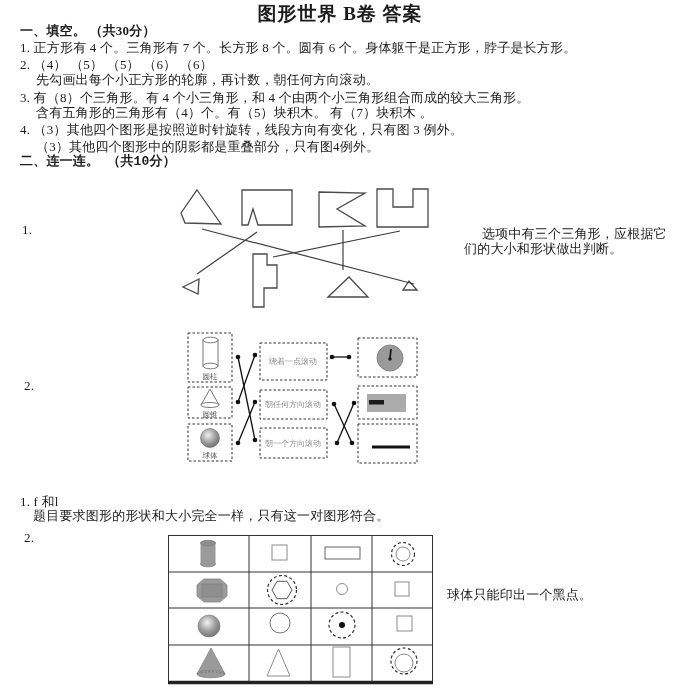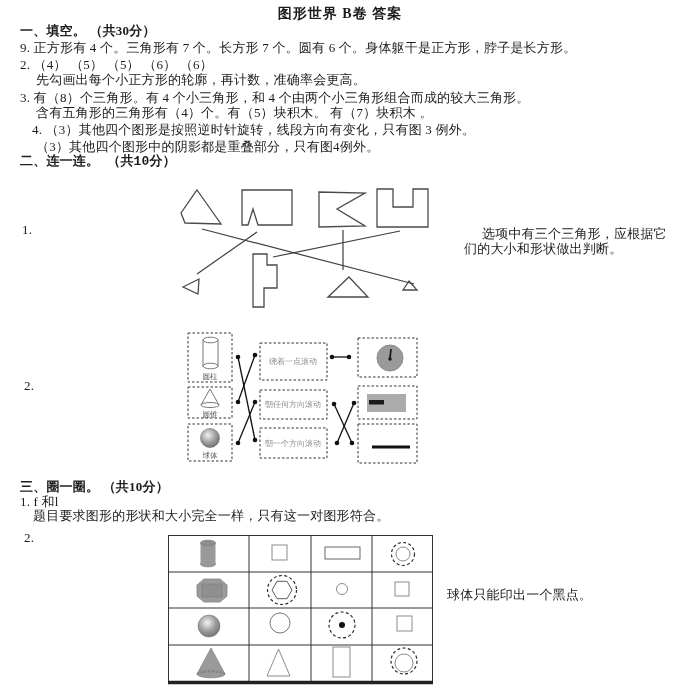--- a/index.html
+++ b/index.html
@@ -4,38 +4,38 @@
 <style>
   html,body{margin:0;padding:0;}
   body{
     width:680px;height:698px;background:#ffffff;
     font-family:"Liberation Serif","DejaVu Serif",serif;
     color:#1c1c1c;position:relative;overflow:hidden;
   }
   .page{position:absolute;inset:0;background:#fff;}
   .ln{position:absolute;font-size:13px;line-height:15px;white-space:nowrap;letter-spacing:0.2px;}
   .bold{font-weight:bold;}
-  .title{left:0;width:680px;text-align:center;font-size:14px;font-weight:bold;letter-spacing:1px;}
+  .title{left:0;width:680px;text-align:center;font-size:19px;font-weight:bold;letter-spacing:1px;}
   svg{position:absolute;display:block;}
   text{font-family:"Liberation Serif","DejaVu Serif",serif;}
 </style>
 </head>
 <body>
 
 <div class="page">
 
   <div class="ln title" style="top:6px;">图形世界 B卷 答案</div>
 
   <div class="ln bold" style="left:20px;top:23px;">一、填空。 （共30分）</div>
-  <div class="ln" style="left:20px;top:40px;">9. 正方形有 4 个。三角形有 7 个。长方形 7 个。圆有 6 个。身体躯干是正方形，脖子是长方形。</div>
+  <div class="ln" style="left:20px;top:40px;">1. 正方形有 4 个。三角形有 7 个。长方形 8 个。圆有 6 个。身体躯干是正方形，脖子是长方形。</div>
   <div class="ln" style="left:20px;top:57px;">2. （4）  （5）  （5）  （6）  （6）</div>
-  <div class="ln" style="left:36px;top:72px;">先勾画出每个小正方形的轮廓，再计数，准确率会更高。</div>
+  <div class="ln" style="left:36px;top:72px;">先勾画出每个小正方形的轮廓，再计数，朝任何方向滚动。</div>
   <div class="ln" style="left:20px;top:90px;">3. 有（8）个三角形。有 4 个小三角形，和 4 个由两个小三角形组合而成的较大三角形。</div>
   <div class="ln" style="left:36px;top:105px;">含有五角形的三角形有（4）个。有（5）块积木。 有（7）块积木 。</div>
-  <div class="ln" style="left:32px;top:122px;">4. （3）其他四个图形是按照逆时针旋转，线段方向有变化，只有图 3 例外。</div>
+  <div class="ln" style="left:20px;top:122px;">4. （3）其他四个图形是按照逆时针旋转，线段方向有变化，只有图 3 例外。</div>
   <div class="ln" style="left:36px;top:139px;">（3）其他四个图形中的阴影都是重叠部分，只有图4例外。</div>
 
   <div class="ln bold" style="left:20px;top:154px;font-family:Liberation Mono, monospace;">二、连一连。 （共10分）</div>
   <div class="ln" style="left:22px;top:222px;">1.</div>
   <div class="ln" style="left:470px;top:226px;margin-left:12px;">选项中有三个三角形，应根据它</div>
   <div class="ln" style="left:437px;top:241px;margin-left:27px;">们的大小和形状做出判断。</div>
   <div class="ln" style="left:24px;top:378px;">2.</div>
 
   <svg style="left:170px;top:185px;" width="270" height="127" viewBox="0 0 270 127">
     <g fill="none" stroke="#4a4a4a" stroke-width="1.3" stroke-linejoin="miter">
@@ -125,21 +125,20 @@
     <g stroke="#111" stroke-width="1.3">
       <line x1="53" y1="29" x2="70" y2="112"></line>
       <line x1="53" y1="74" x2="70" y2="27"></line>
       <line x1="53" y1="115" x2="70" y2="74"></line>
       <line x1="147" y1="29" x2="164" y2="29"></line>
       <line x1="149" y1="76" x2="167" y2="115"></line>
       <line x1="152" y1="115" x2="169" y2="75"></line>
     </g>
   </svg>
 
-  <div class="ln bold" style="left:20px;top:479px;">三、圈一圈。 （共10分）</div>
   <div class="ln" style="left:20px;top:494px;">1. f 和l</div>
   <div class="ln" style="left:33px;top:508px;">题目要求图形的形状和大小完全一样，只有这一对图形符合。</div>
   <div class="ln" style="left:24px;top:530px;">2.</div>
   <div class="ln" style="left:447px;top:587px;">球体只能印出一个黑点。</div>
 
   <svg style="left:168px;top:535px;" width="266" height="152" viewBox="0 0 266 152">
     <defs>
       <radialGradient id="ballT" cx="42%" cy="35%" r="70%">
         <stop offset="0%" stop-color="#f5f5f5"></stop>
           <stop offset="55%" stop-color="#9c9c9c"></stop>

